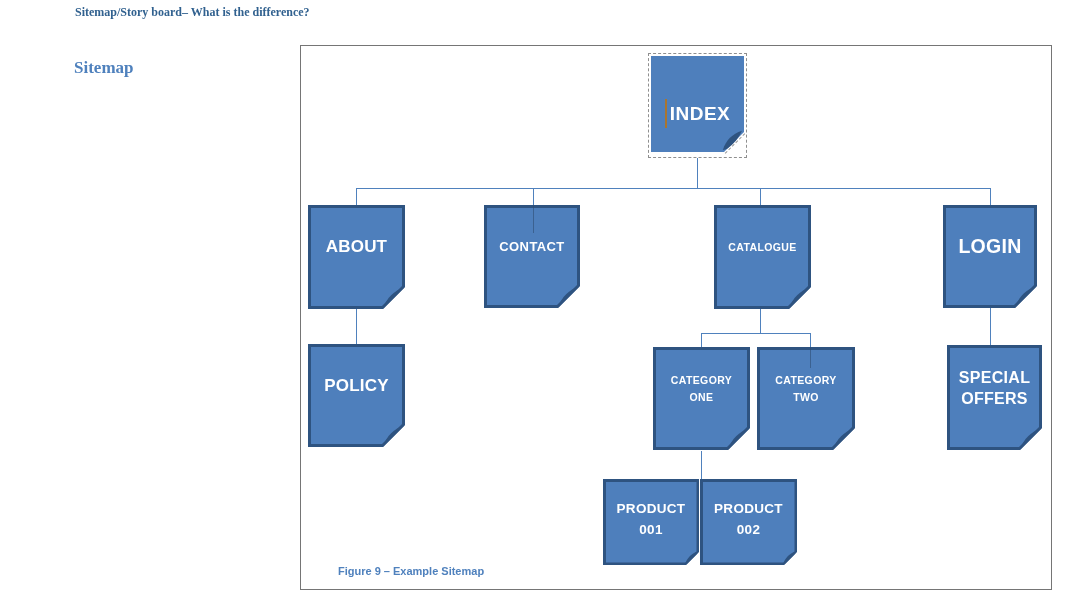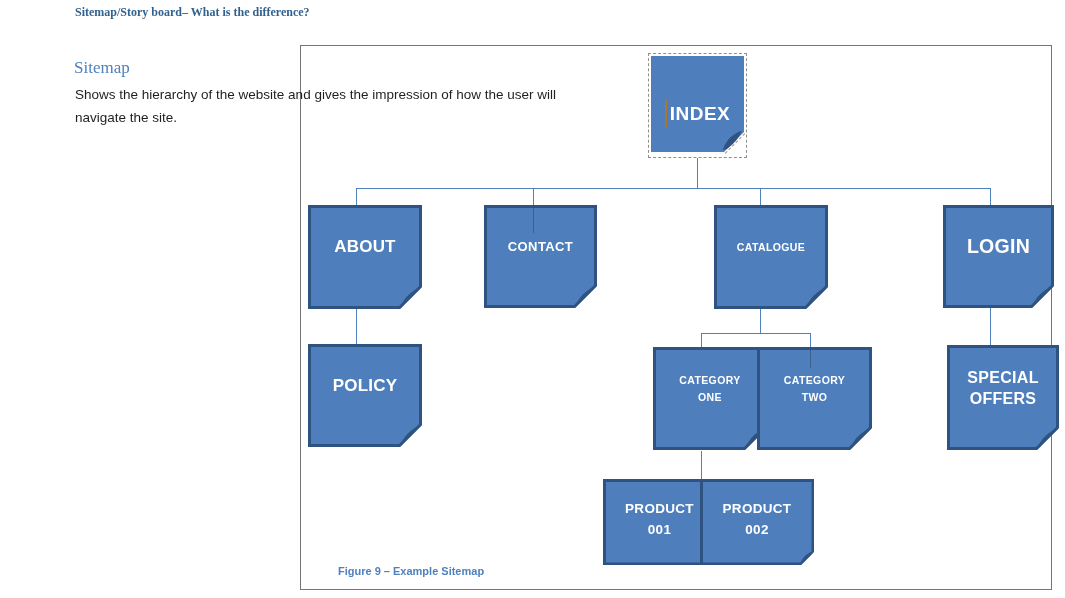--- a/index.html
+++ b/index.html
@@ -4,21 +4,21 @@
 <style>
   html,body{margin:0;padding:0;background:#ffffff;}
   #page{position:relative;width:1065px;height:598px;background:#ffffff;overflow:hidden;
         font-family:"Liberation Sans",sans-serif;}
 
   
   .doc-title{position:absolute;left:75px;top:5px;z-index:5;
     font-family:"Liberation Serif",serif;font-weight:bold;font-size:12px;
     color:#31618f;letter-spacing:0px;}
   .section-heading{position:absolute;left:74px;top:58px;z-index:5;
-    font-family:"Liberation Serif",serif;font-weight:normal;font-size:17px;color:#4f81bd;}
+    font-family:"Liberation Serif",serif;font-weight:bold;font-size:17px;color:#4f81bd;}
   .body-par{position:absolute;left:75px;top:84px;width:516px;z-index:5;
     font-size:13.5px;line-height:22.5px;color:#1f1f1f;}
 
   
   .frame{position:absolute;left:300px;top:45px;width:750px;height:543px;
     border:1px solid #757575;background:transparent;z-index:1;}
   .figure-caption{position:absolute;left:338px;top:565px;z-index:6;
     font-size:11px;font-weight:bold;color:#4f81bd;}
 
   
@@ -35,21 +35,21 @@
   .c-v-catdown{left:760px;top:309px;width:1px;height:25px;}
   .c-h-split  {left:701px;top:333px;width:110px;height:1px;}
   .c-v-c1     {left:701px;top:333px;width:1px;height:15px;}
   .c-v-c2     {left:810px;top:333px;width:1px;height:15px;}
   .c-v-c2-in  {left:810px;top:347px;width:1px;height:21px;}
   .c-v-special{left:990px;top:308px;width:1px;height:38px;}
   .c-v-prod   {left:701px;top:451px;width:1px;height:28px;}
 
   
   .note{position:absolute;z-index:3;background:#2e5380;
-    clip-path:polygon(0 0,100% 0,100% calc(100% - 22px),calc(100% - 22px) 100%,0 100%);padding-left:17px;}
+    clip-path:polygon(0 0,100% 0,100% calc(100% - 22px),calc(100% - 22px) 100%,0 100%);}
   .note .face{position:absolute;inset:3px;background:#4e7fbc;
     clip-path:polygon(0 0,100% 0,100% calc(100% - 20px),calc(100% - 20px) 100%,0 100%);}
   .note .fold{position:absolute;right:0;bottom:0;width:23px;height:23px;}
   .note .fold path{fill:#2e5380;}
   .note-label{position:absolute;inset:0;display:flex;flex-direction:column;
     align-items:center;justify-content:center;text-align:center;
     color:#ffffff;font-weight:bold;}
 
   .n-about   {left:308px;top:205px;width:97px;height:104px;}
   .n-contact {left:484px;top:205px;width:96px;height:103px;}
@@ -94,21 +94,20 @@
     margin-right:3px;vertical-align:middle;}
   .n-index .lblrow{display:flex;align-items:center;}
 </style>
 </head>
 <body>
 
 <div id="page">
 
   <div class="doc-title">Sitemap/Story board– What is the difference?</div>
   <div class="section-heading">Sitemap</div>
-  <div class="body-par">Shows the hierarchy of the website and gives the impression of how the user will navigate the site.</div>
 
   <div class="frame"></div>
 
   <div class="conn c-h-main"></div>
   <div class="conn c-v-index"></div>
   <div class="conn c-v-about"></div>
   <div class="conn c-v-contact"></div>
   <div class="conn c-v-catalogue"></div>
   <div class="conn c-v-login"></div>
   <div class="conn c-v-policy"></div>

